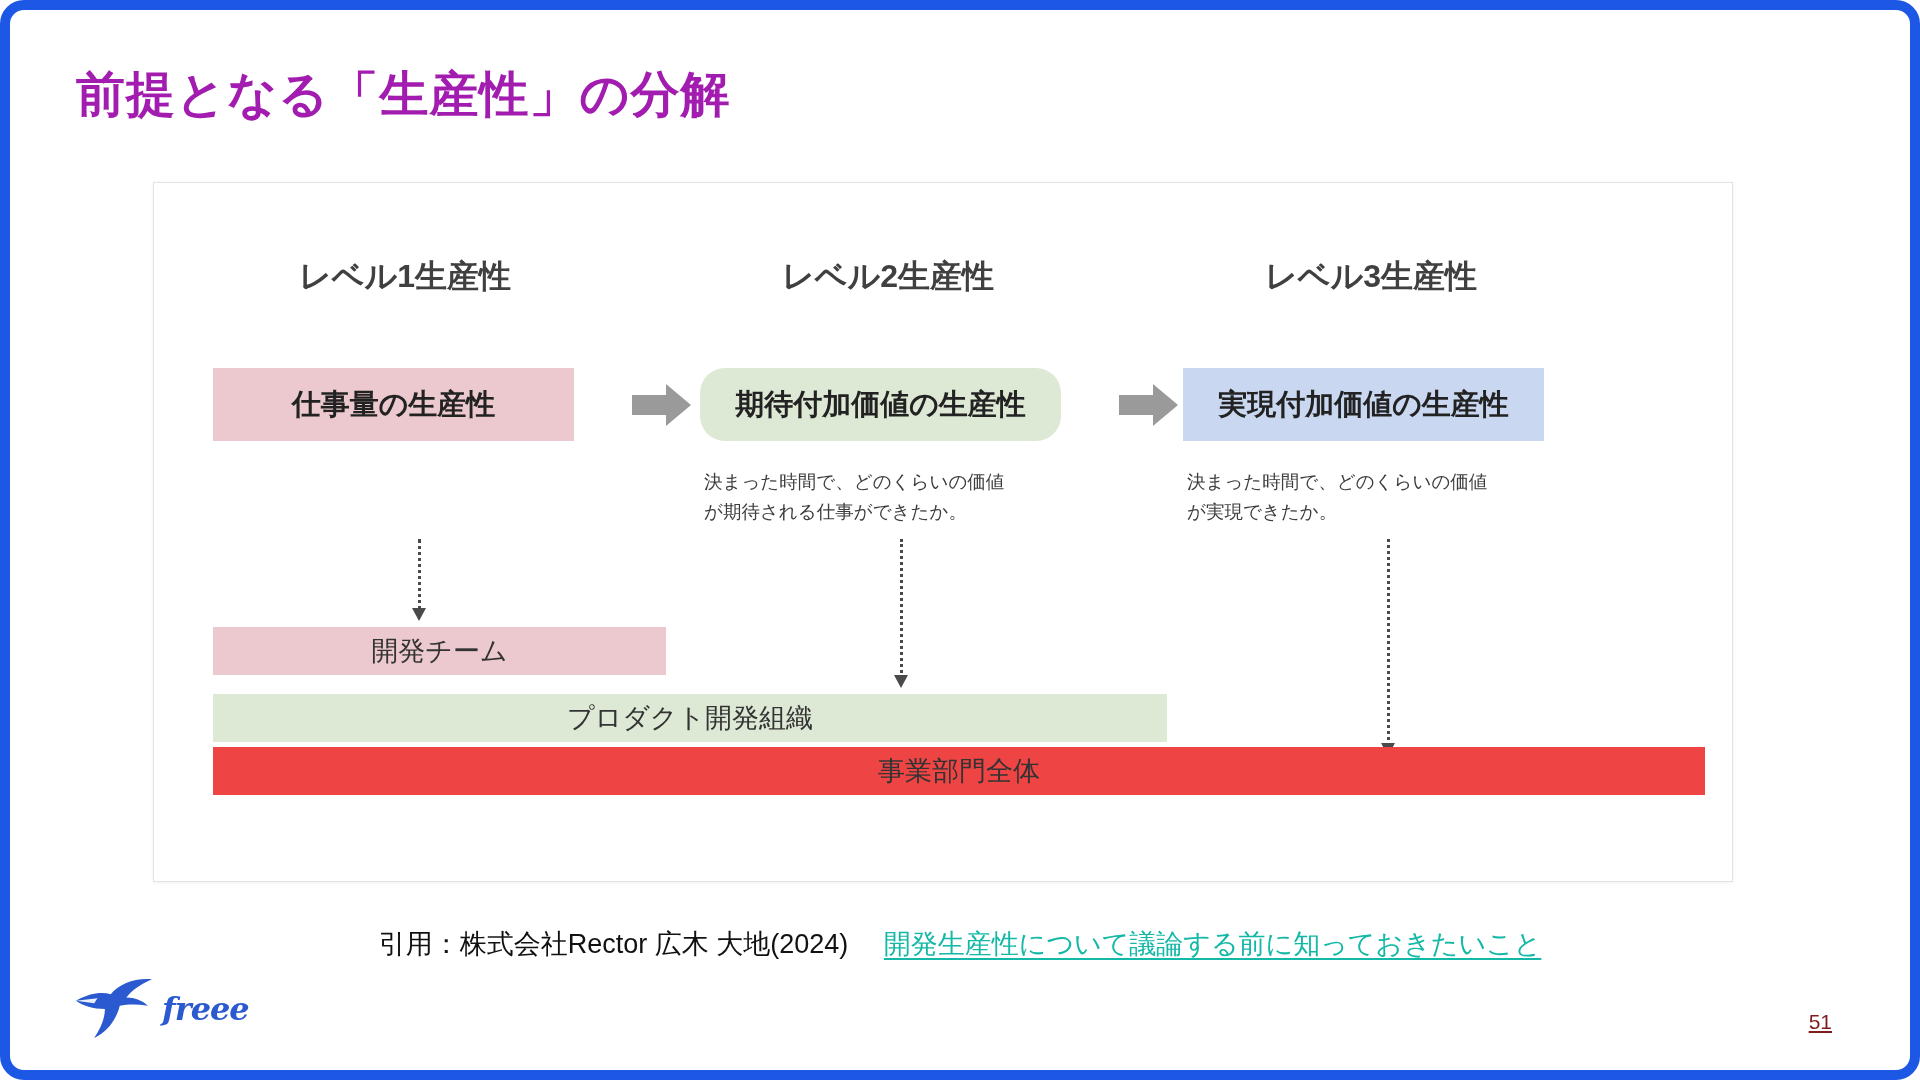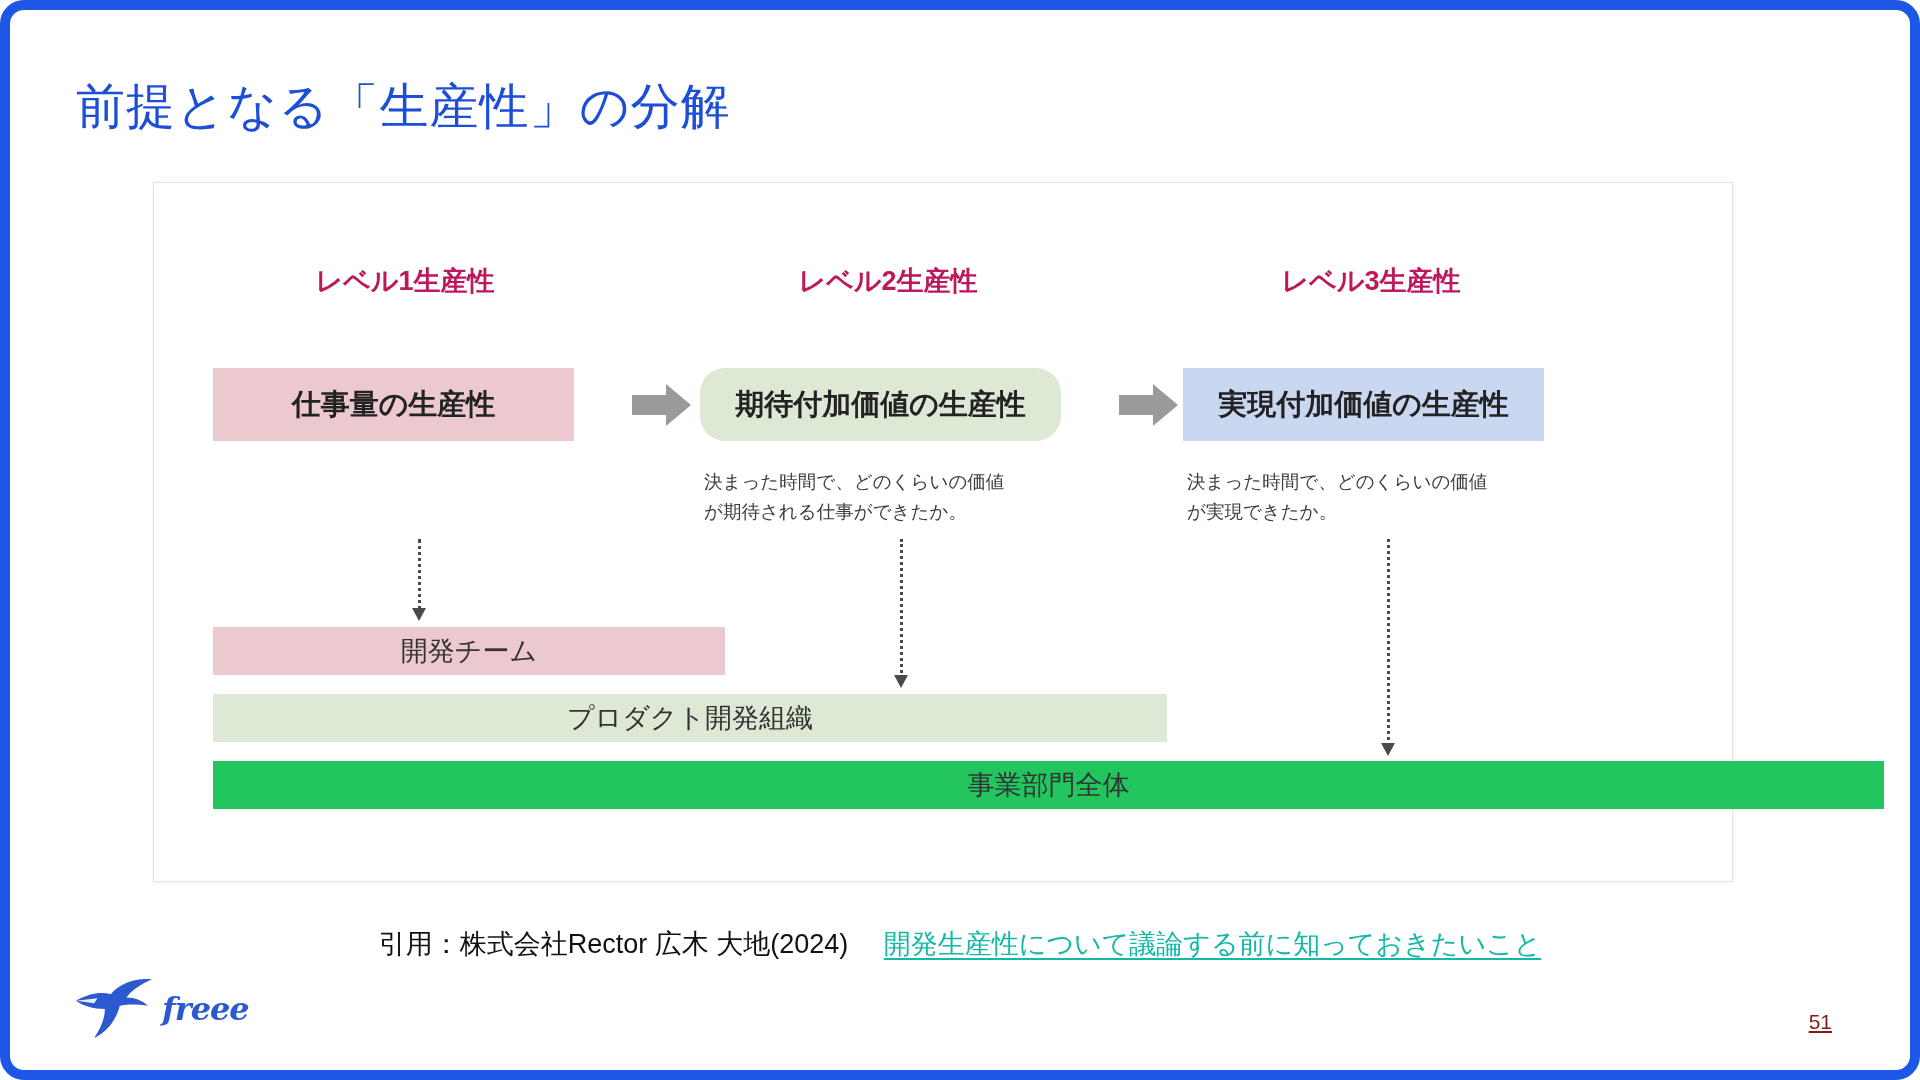--- a/index.html
+++ b/index.html
@@ -10,37 +10,36 @@
     position: relative; overflow: hidden;
   }
   .slide {
     position: absolute; inset: 0;
     width: 1920px; height: 1080px;
     background: #ffffff;
     border: 10px solid #1c57e6;
     border-radius: 24px;
   }
   .slide-title {
-    position: absolute; left: 66px; top: 64px;
-    font-size: 49px; font-weight: normal; color: #1d4ed8;
+    position: absolute; left: 66px; top: 52px;
+    font-size: 49px; font-weight: bold; color: #a21caf;
     letter-spacing: 1px;
   }
   .panel {
     position: absolute; left: 143px; top: 172px;
     width: 1580px; height: 700px;
     background: #ffffff;
     border: 1px solid #e3e3e3;
     box-shadow: 0 1px 4px rgba(0,0,0,0.06);
   }
   .level-header {
     position: absolute; top: 72px;
     transform: translateX(-50%);
-    font-size: 27px; font-weight: bold; color: #be185d;
+    font-size: 32px; font-weight: bold; color: #404040;
     white-space: nowrap;
-    margin-top: 8px;
   }
   .level-box {
     position: absolute; top: 185px; height: 73px; width: 361px;
     display: flex; align-items: center; justify-content: center;
     font-size: 29px; font-weight: bold; color: #222;
     white-space: nowrap;
   }
   .flow-arrow {
     position: absolute; top: 200px; height: 44px;
     display: flex; align-items: center;
@@ -125,23 +124,23 @@
 
     <div class="desc" style="left:550px">決まった時間で、どのくらいの価値
 が期待される仕事ができたか。</div>
     <div class="desc" style="left:1033px">決まった時間で、どのくらいの価値
 が実現できたか。</div>
 
     <div class="dotted-arrow" style="left:264px; top:356px; height:78px"></div>
     <div class="dotted-arrow" style="left:746px; top:356px; height:145px"></div>
     <div class="dotted-arrow" style="left:1233px; top:356px; height:213px"></div>
 
-    <div class="scope-bar" style="top: 444px; width: 512px; background: rgb(236, 201, 206); text-align: center;">開発チーム</div>
+    <div class="scope-bar" style="top: 444px; width: 453px; background: rgb(236, 201, 206); text-align: center;">開発チーム</div>
     <div class="scope-bar" style="top: 511px; width: 954px; background: rgb(221, 232, 213);">プロダクト開発組織</div>
-    <div class="scope-bar" style="top: 578px; width: 1671px; background: #22c55e;">事業部門全体</div>
+    <div class="scope-bar" style="top: 564px; width: 1492px; background: #ef4444;">事業部門全体</div>
 
   </div>
 
   <div class="citation">
     <span>引用：株式会社Rector 広木 大地(2024)</span><span class="gap"></span>
     <a>開発生産性について議論する前に知っておきたいこと</a>
   </div>
 
   <div class="logo">
     <svg viewBox="0 0 100 80" aria-hidden="true">

